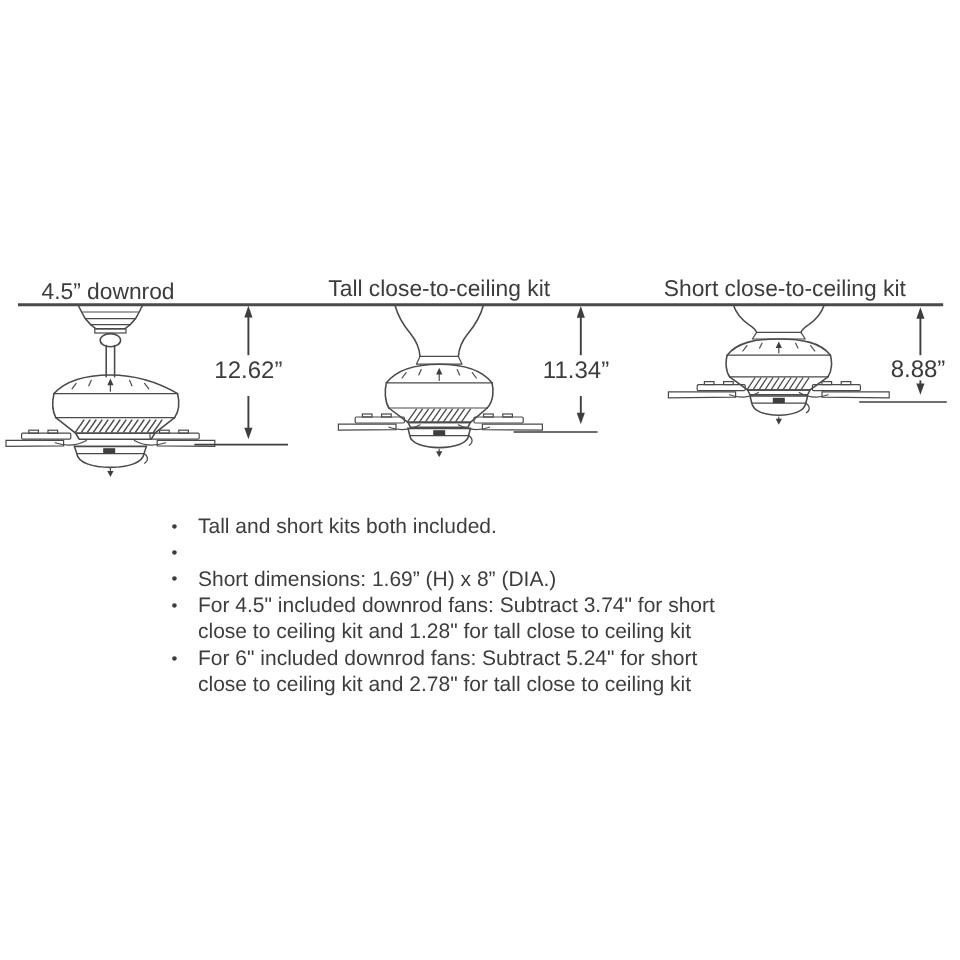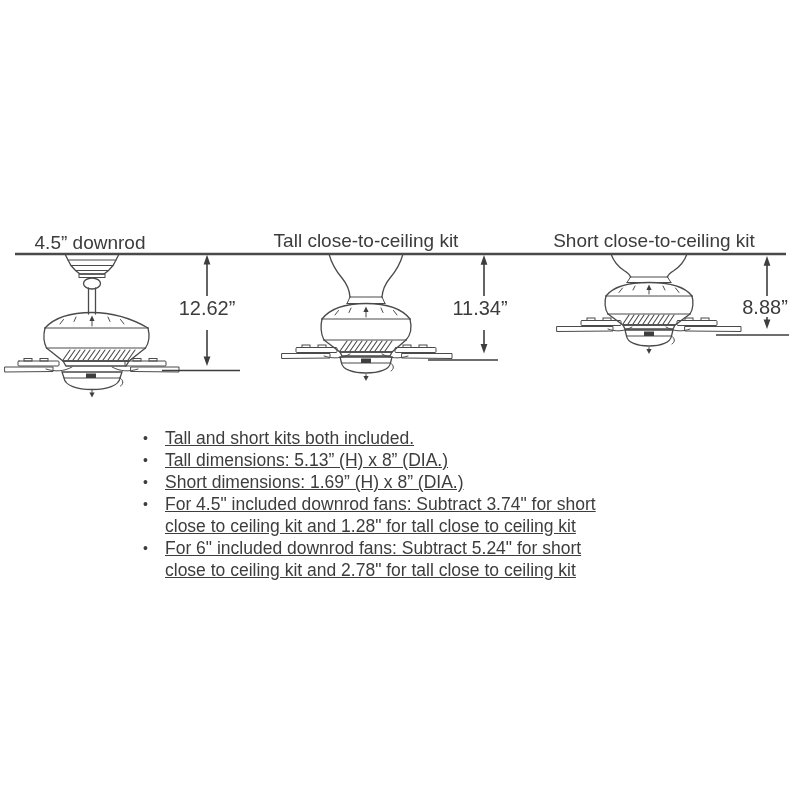--- a/index.html
+++ b/index.html
@@ -14,21 +14,21 @@
   .dim-ext{stroke:#3e3e3e;stroke-width:1.3;fill:none;}
   .arrow{fill:#3e3e3e;stroke:none;}
   .fill-dark{fill:#3e3e3e;stroke:none;}
   .ceiling{stroke:#4a4a4a;stroke-width:2.4;fill:none;}
   .diagram-label{font-family:"Liberation Sans", sans-serif;font-size:19px;fill:#3c3c3c;}
   .dim-label{font-family:"Liberation Sans", sans-serif;font-size:20px;fill:#3c3c3c;}
   .notes{position:absolute;left:143px;top:427px;width:600px;
          font-size:17.5px;line-height:22px;color:#3d3d3d;}
   .bullet-row{display:flex;align-items:flex-start;}
   .dot{flex:0 0 22px;width:22px;font-size:14px;line-height:22px;text-align:left;}
-  .bullet-text{white-space:pre-line;text-decoration:underline;}
+  .bullet-text{white-space:pre-line;}
 </style>
 </head>
 <body>
 
 <div class="stage">
 <svg width="800" height="800" viewBox="0 0 800 800">
 
   <text class="diagram-label" x="90" y="249" text-anchor="middle">4.5” downrod</text>
   <text class="diagram-label" x="366" y="247" text-anchor="middle">Tall close-to-ceiling kit</text>
   <text class="diagram-label" x="654" y="247" text-anchor="middle">Short close-to-ceiling kit</text>
@@ -193,21 +193,20 @@
 </svg>
 </div>
 
 <div class="notes">
   <div class="bullet-row">
     <span class="dot">•</span>
     <div class="bullet-text">Tall and short kits both included.</div>
   </div>
   <div class="bullet-row">
     <span class="dot">•</span>
-    <div class="bullet-text">Tall dimensions: 5.13” (H) x 8” (DIA.)</div>
   </div>
   <div class="bullet-row">
     <span class="dot">•</span>
     <div class="bullet-text">Short dimensions: 1.69” (H) x 8” (DIA.)</div>
   </div>
   <div class="bullet-row">
     <span class="dot">•</span>
     <div class="bullet-text">For 4.5" included downrod fans:  Subtract 3.74" for short
 close to ceiling kit and 1.28" for tall close to ceiling kit</div>
   </div>

